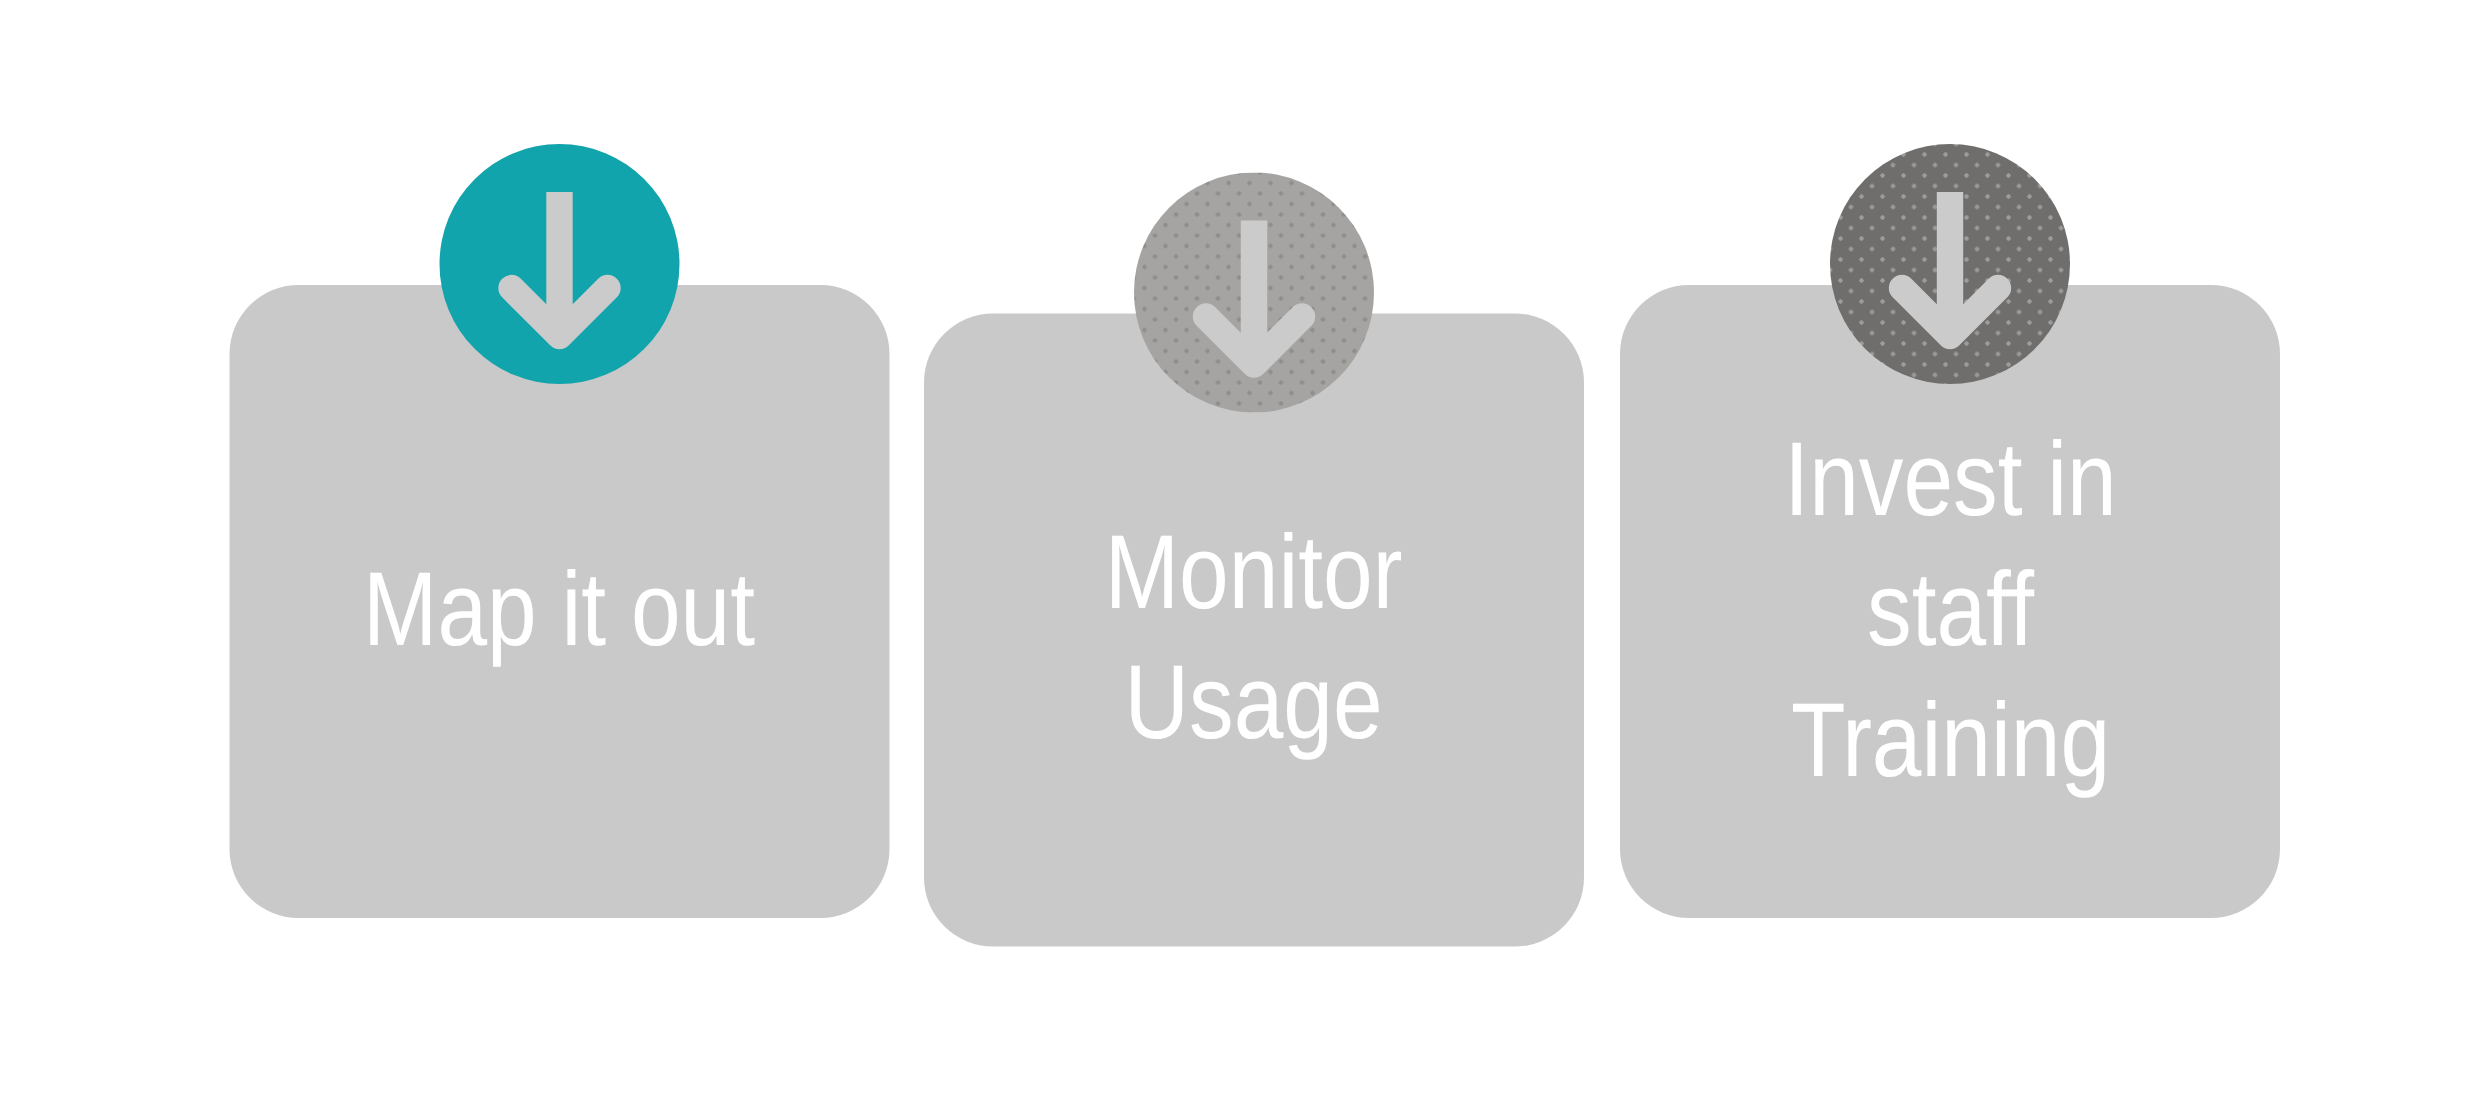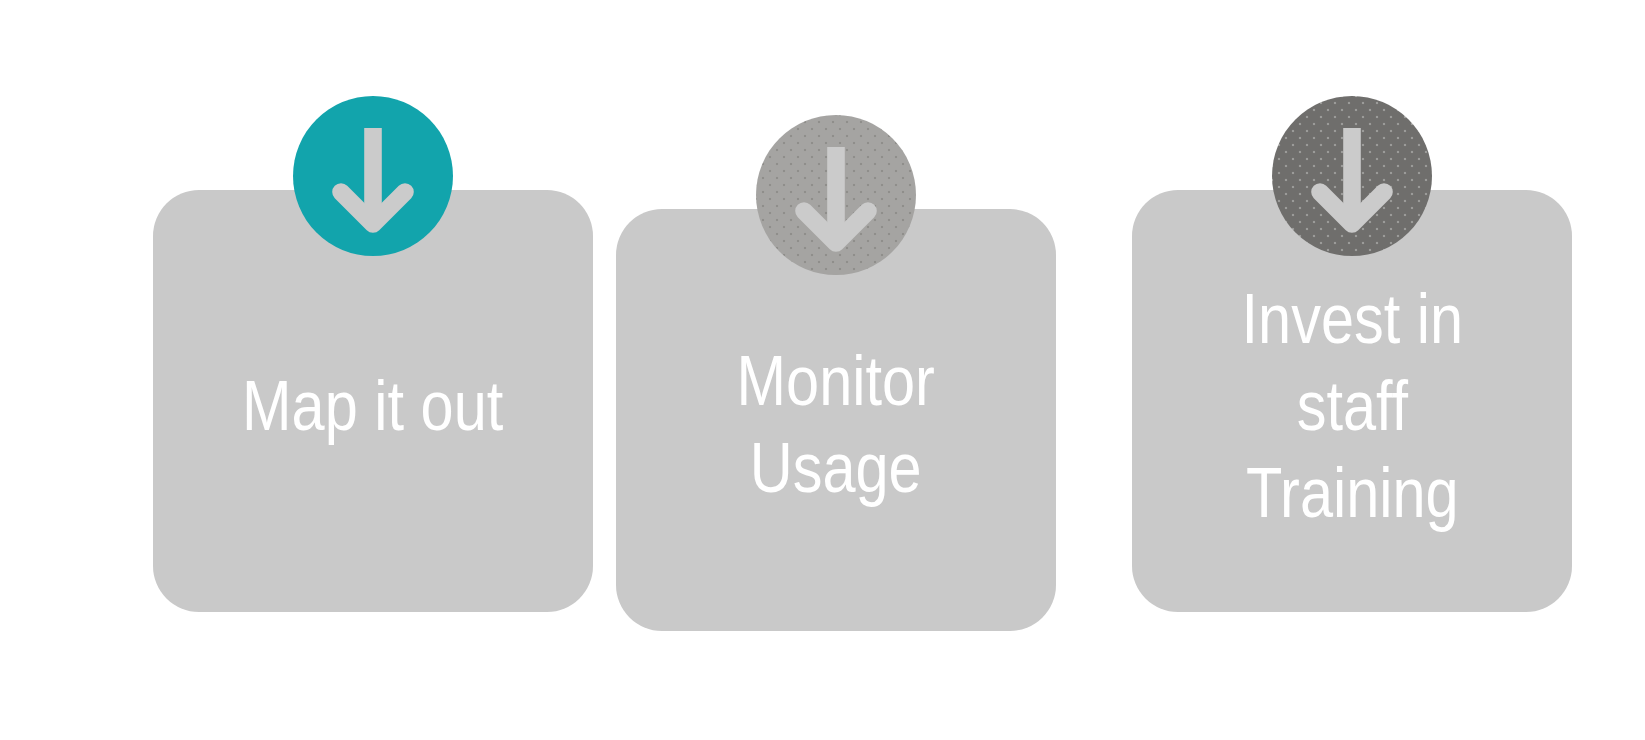--- a/index.html
+++ b/index.html
@@ -16,21 +16,21 @@
     overflow: hidden;
   }
   .step {
     position: absolute;
     top: 0;
     height: 740px;
     width: 440px;
   }
   .step-1 { left: 153px; }
   .step-2 { left: 616px; margin-top: 19px; }
-  .step-3 { left: 1132px; }
+  .step-3 { left: 1080px; }
 
   .box {
     position: absolute;
     top: 190px;
     left: 0;
     width: 440px;
     height: 422px;
     background: #c9c9c9;
     border-radius: 46px;
     display: flex;

